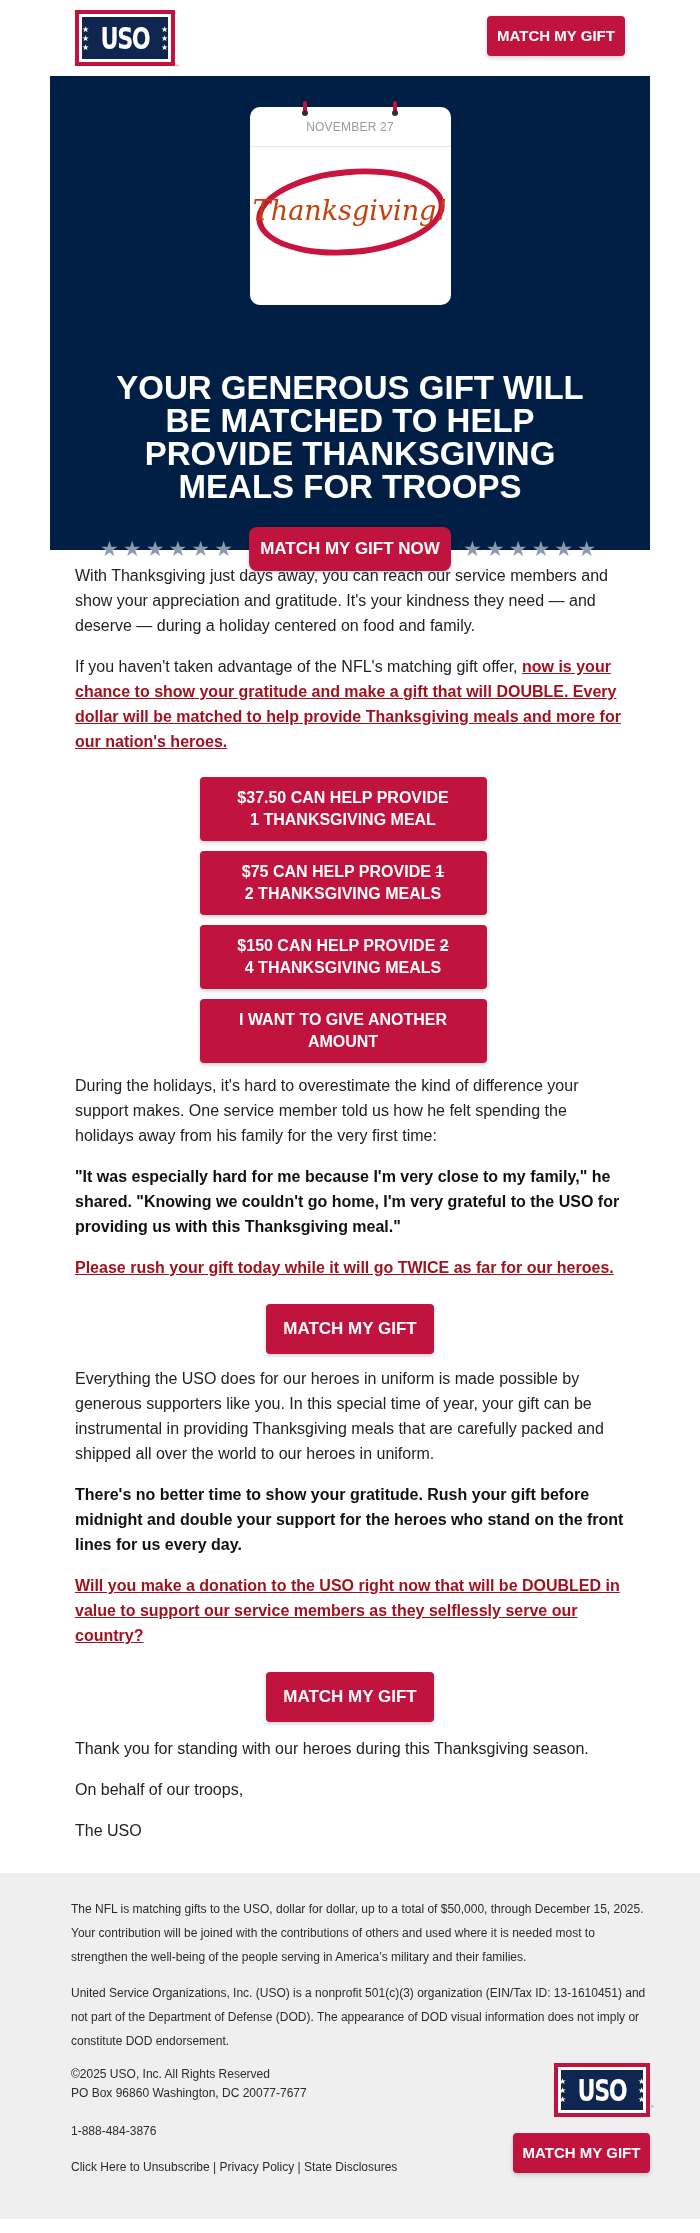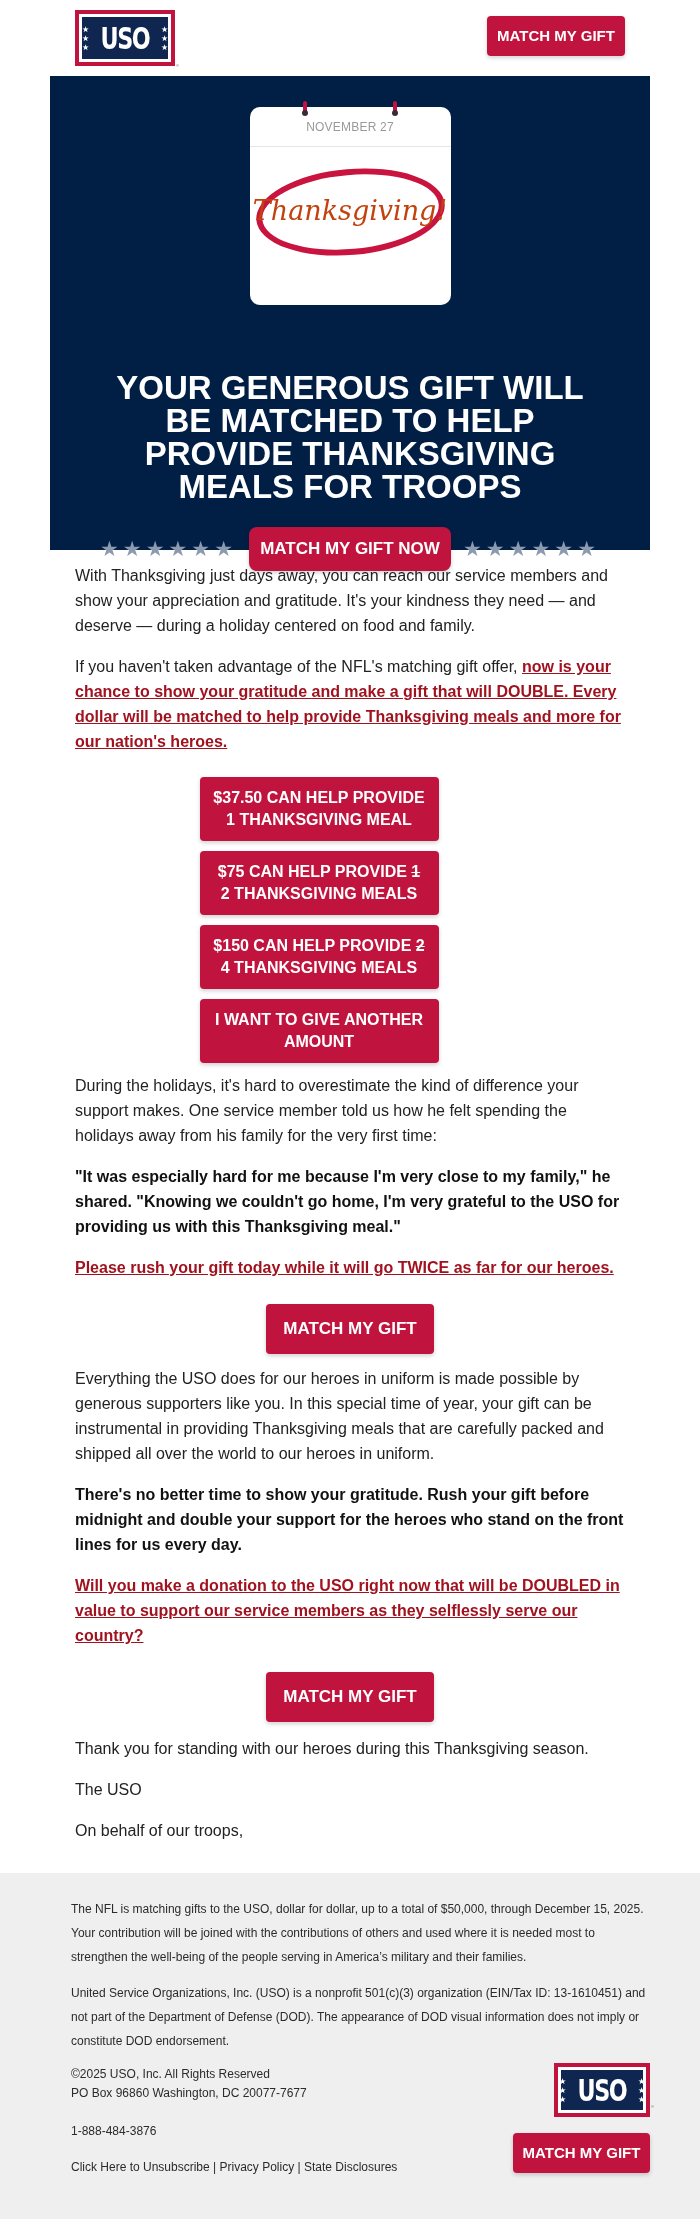--- a/index.html
+++ b/index.html
@@ -170,21 +170,21 @@
     text-decoration: underline;
   }
   .bold { font-weight: bold; color: #111; }
 
   .ask-list {
     margin: 23px auto 0;
     width: 301px;
   }
   .ask-btn {
     display: block;
-    width: 239px;
+    width: 287px;
     height: 64px;
     margin-bottom: 10px;
     font-size: 16px;
     line-height: 22px;
     padding-top: 10px;
   }
   .strike { text-decoration: line-through; }
 
   .center-cta { text-align: center; margin-top: 24px; }
   .btn-mid {
@@ -298,22 +298,22 @@
     <p class="bold">There's no better time to show your gratitude. Rush your gift before midnight and double your support for the heroes who stand on the front lines for us every day.</p>
     <p>
       <a class="red-link">Will you make a donation to the USO right now that will be DOUBLED in value to support our service members as they selflessly serve our country?</a>
     </p>
 
     <div class="center-cta">
       <a class="btn btn-mid">MATCH MY GIFT</a>
     </div>
 
     <p style="margin-top:14px">Thank you for standing with our heroes during this Thanksgiving season.</p>
+    <p>On behalf of our troops,</p>
     <p>The USO</p>
-    <p>On behalf of our troops,</p>
   </div>
 
   <div class="footer">
     <p>The NFL is matching gifts to the USO, dollar for dollar, up to a total of $50,000, through December 15, 2025. Your contribution will be joined with the contributions of others and used where it is needed most to strengthen the well-being of the people serving in America’s military and their families.</p>
     <p>United Service Organizations, Inc. (USO) is a nonprofit 501(c)(3) organization (EIN/Tax ID: 13-1610451) and not part of the Department of Defense (DOD). The appearance of DOD visual information does not imply or constitute DOD endorsement.</p>
     <div class="footer-bottom">
       <div class="footer-left">
         <div class="addr">©2025 USO, Inc. All Rights Reserved</div>
         <div class="addr">PO Box 96860 Washington, DC 20077-7677</div>
         <div class="phone">1-888-484-3876</div>

